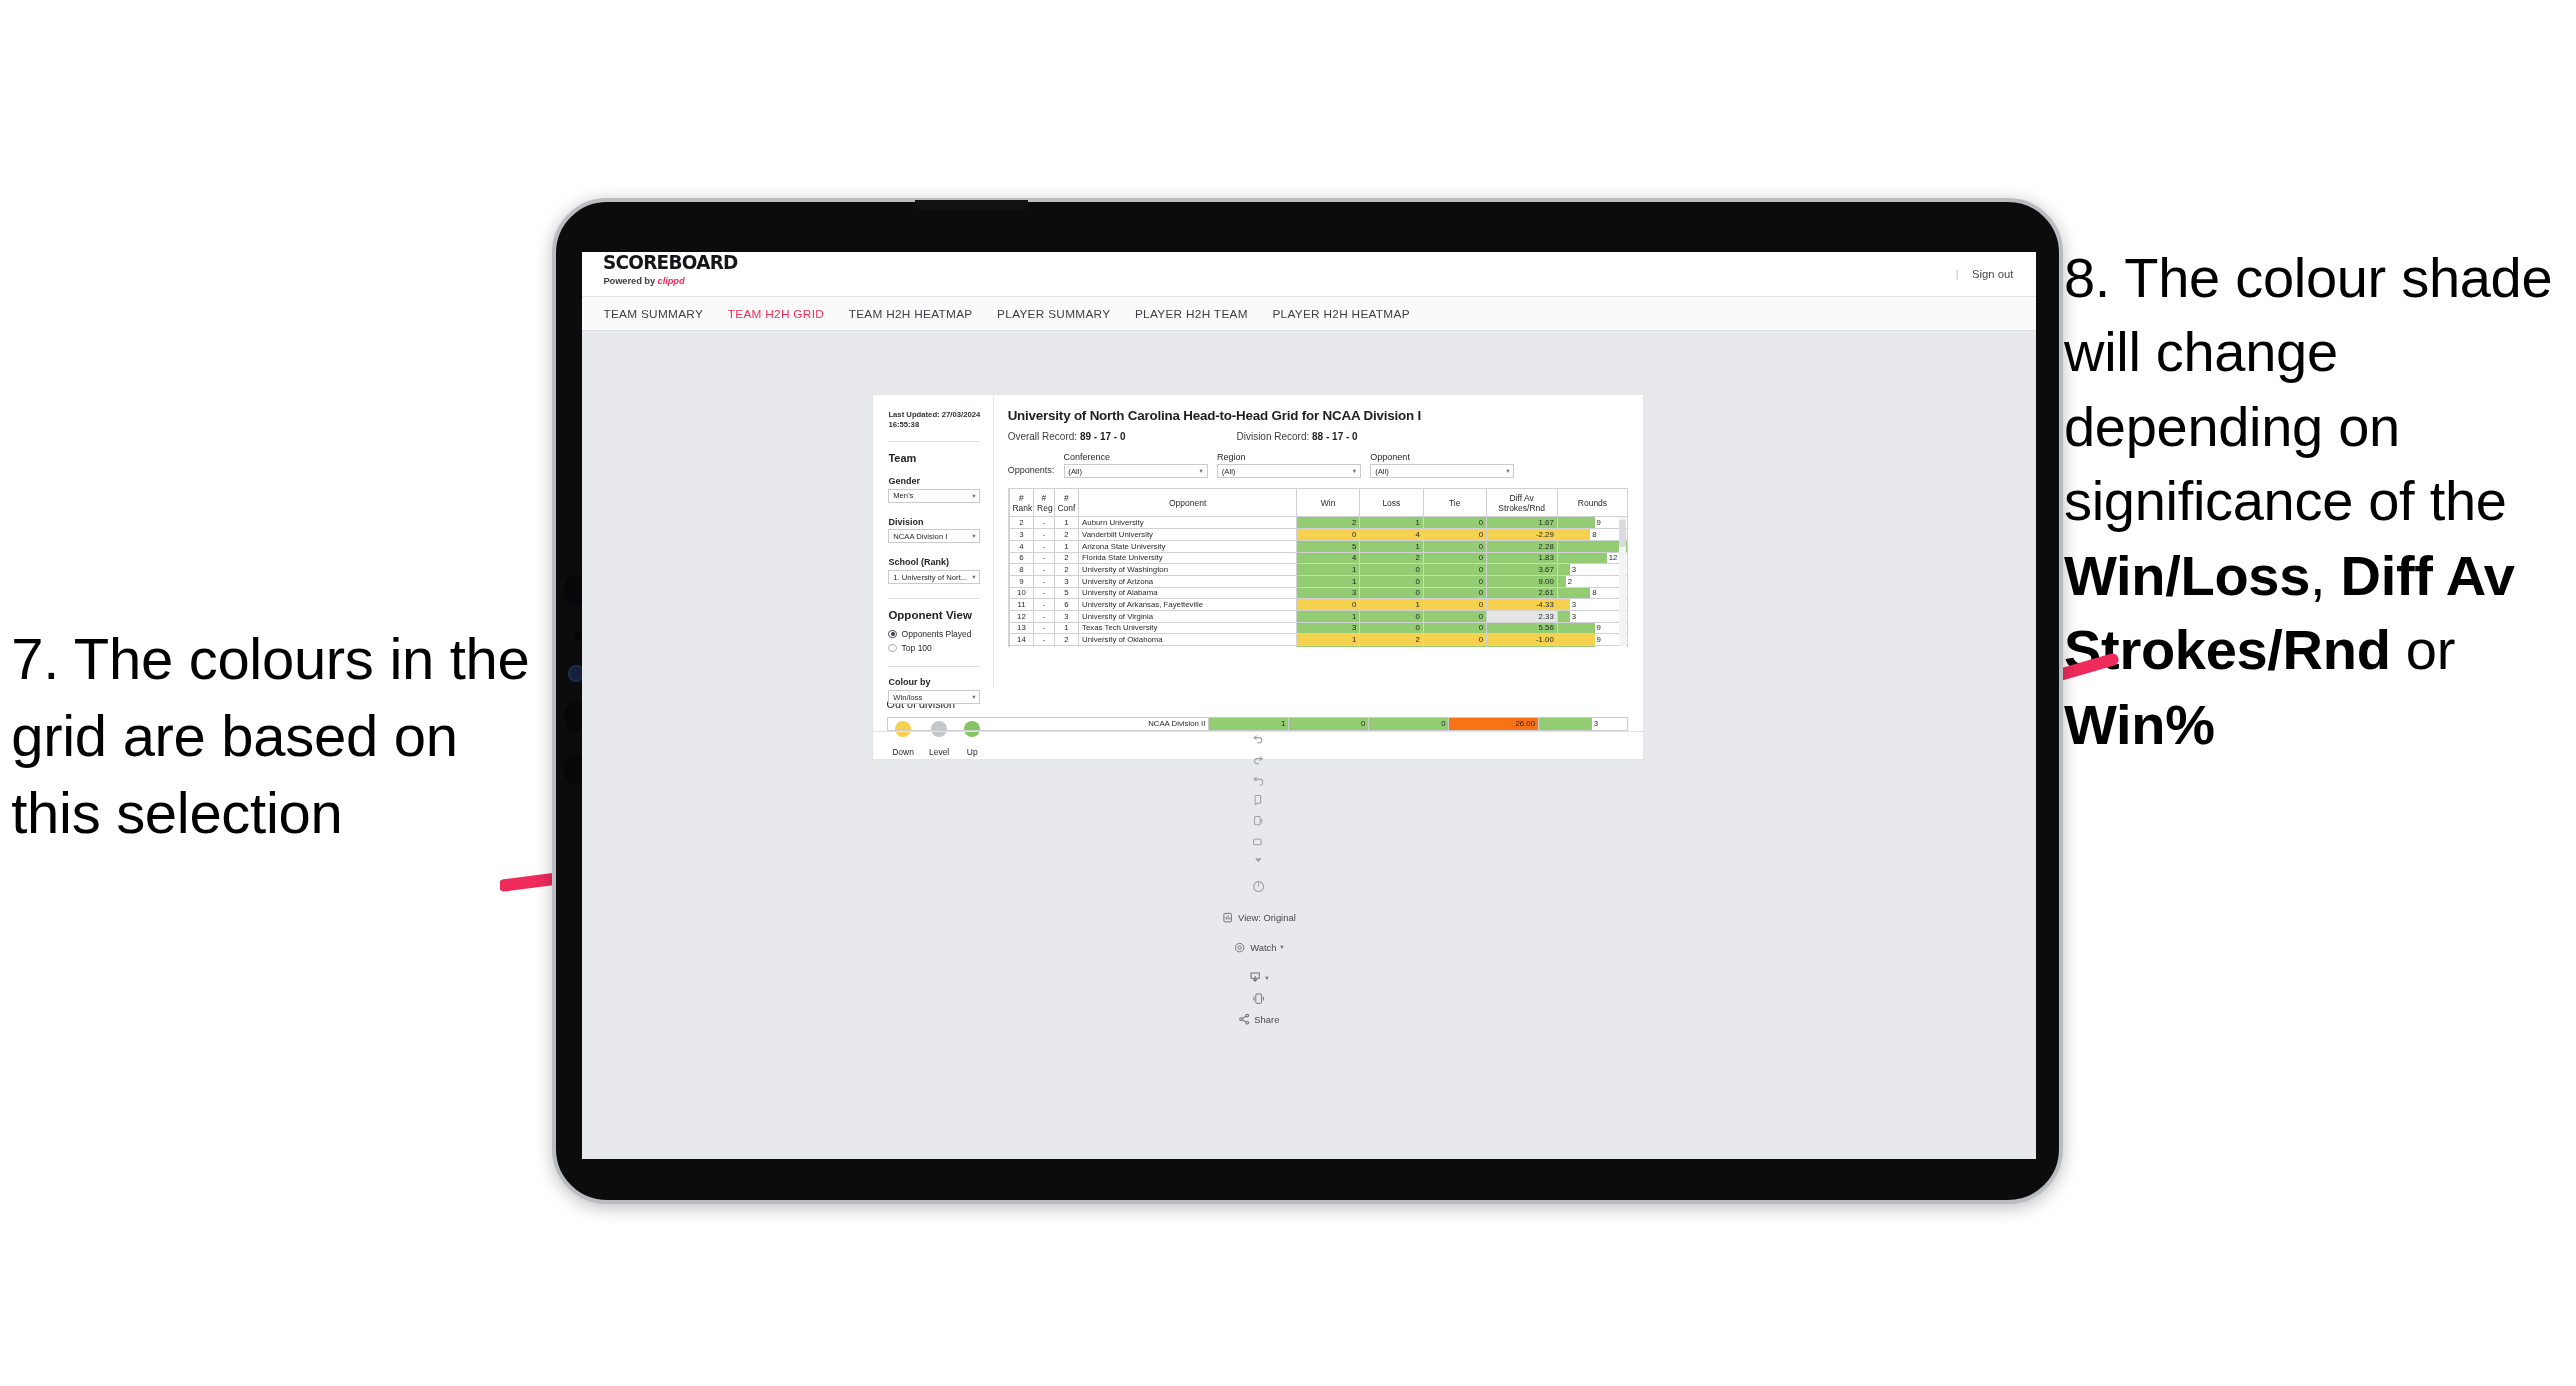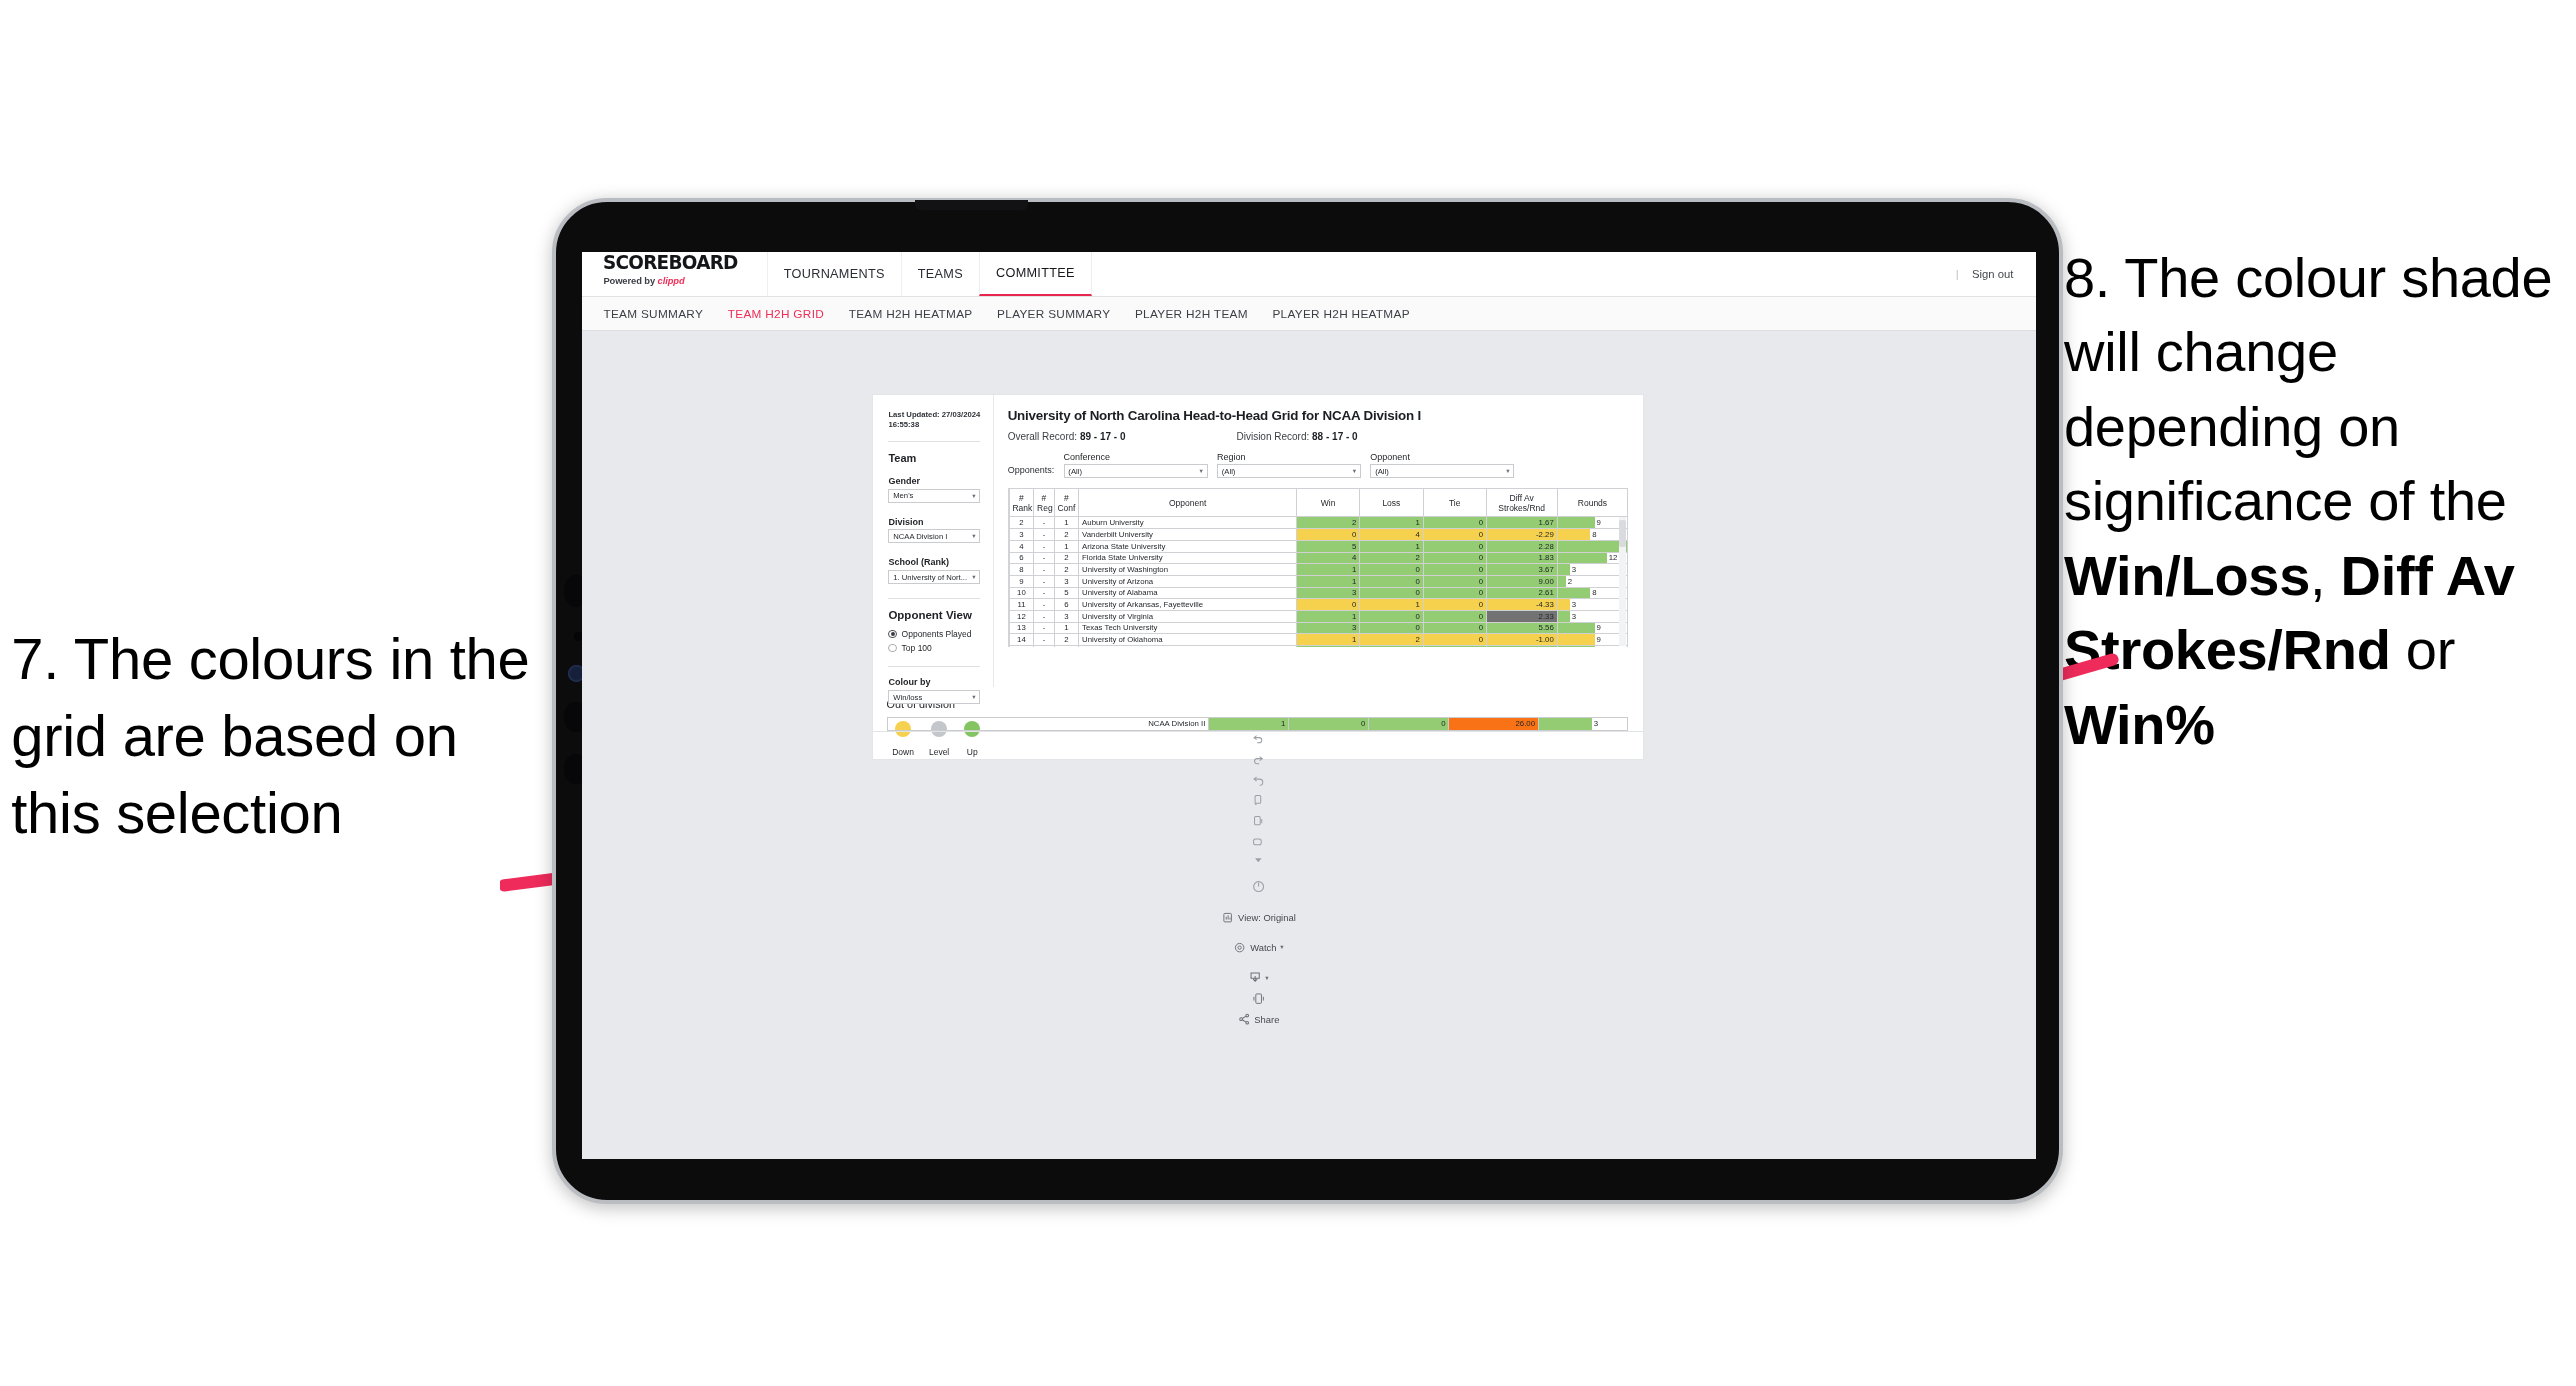--- a/index.html
+++ b/index.html
@@ -220,25 +220,20 @@
     <div class="dev-btn cam-b1"></div>
     <div class="dev-btn cam-b2"></div>
 
     <div class="screen">
 
       <div class="app-header">
         <div class="logo-wrap">
           <div class="logo-main">SCOREBOARD</div>
           <div class="logo-sub"><span>Powered by </span><span class="brand">clippd</span></div>
         </div>
-        <nav class="topnav">
-          <div class="tab">TOURNAMENTS</div>
-          <div class="tab">TEAMS</div>
-          <div class="tab active">COMMITTEE</div>
-        </nav>
         <div class="signout">
           <span class="bar">|</span>
           <a href="#">Sign out</a>
         </div>
       </div>
 
       <div class="subnav">
         <div class="sitem">TEAM SUMMARY</div>
         <div class="sitem active">TEAM H2H GRID</div>
         <div class="sitem">TEAM H2H HEATMAP</div>
@@ -493,21 +488,21 @@
                         </td>
                       </tr>
                       <tr>
                         <td class="ctr">12</td>
                         <td class="ctr">-</td>
                         <td class="ctr">3</td>
                         <td class="name">University of Virginia</td>
                         <td class="num" style="background:#93cc72">1</td>
                         <td class="num" style="background:#93cc72">0</td>
                         <td class="num" style="background:#93cc72">0</td>
-                        <td class="num" style="background:#737373">2.33</td>
+                        <td class="num" style="background:#e5e5e5">2.33</td>
                         <td class="rounds-cell">
                           <div class="rounds-bar" style="width: 17.6471%; background: rgb(147, 204, 114);"></div>
                           <span class="rounds-val" style="padding-left: calc(17.6471% + 1.9px);">3</span>
                         </td>
                       </tr>
                       <tr>
                         <td class="ctr">13</td>
                         <td class="ctr">-</td>
                         <td class="ctr">1</td>
                         <td class="name">Texas Tech University</td>

